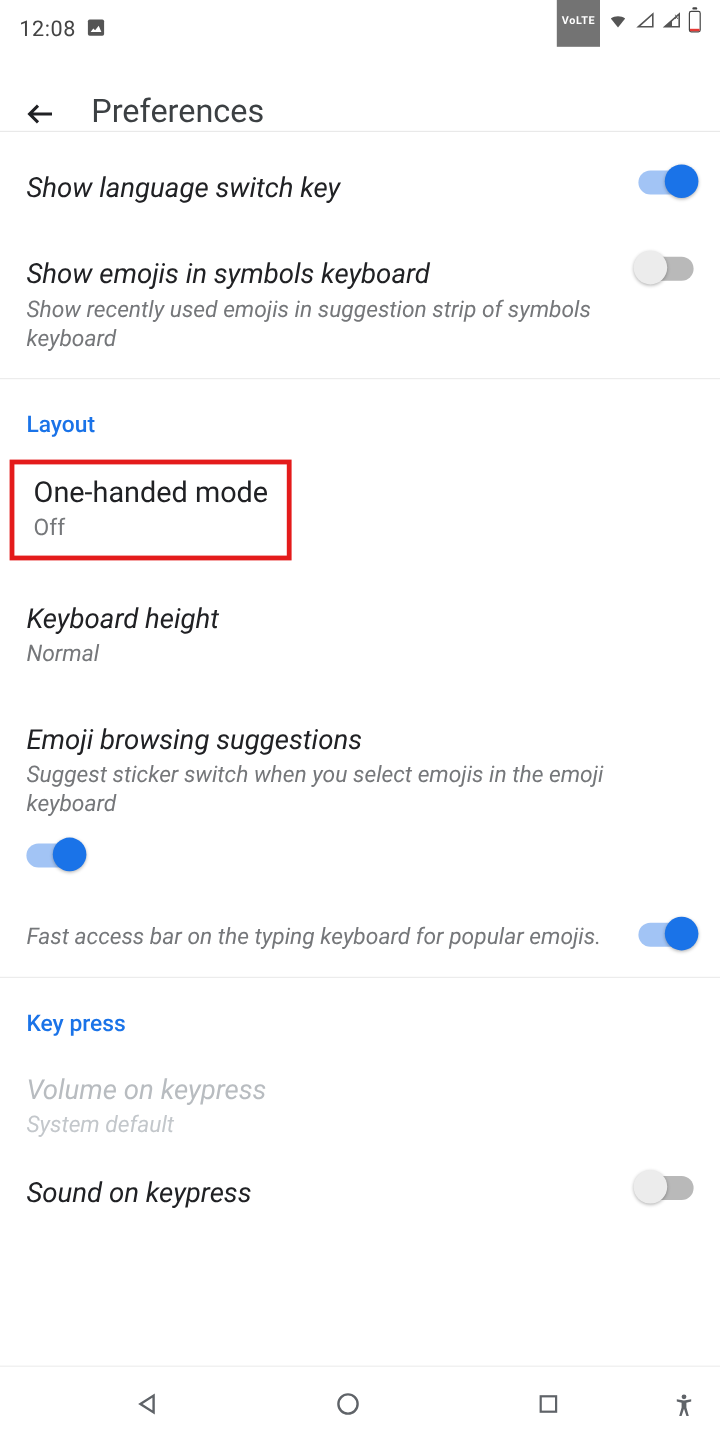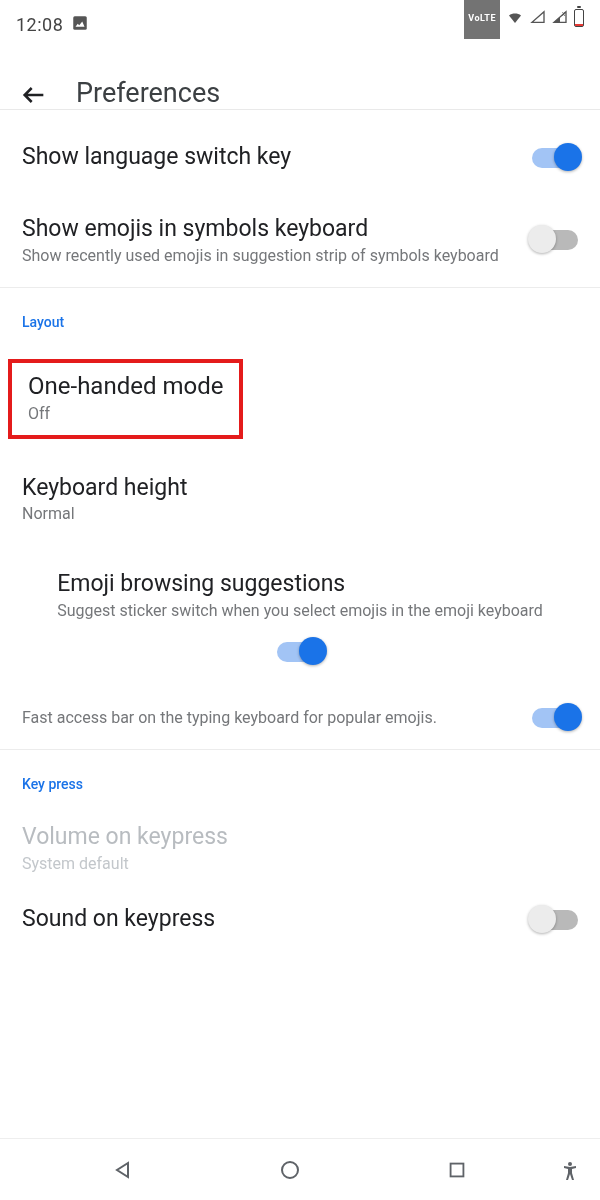--- a/index.html
+++ b/index.html
@@ -66,41 +66,41 @@
       padding: 0 20px;
       gap: 28px;
       border-bottom: 1px solid #e9e9e9;
     }
     .back-arrow { width: 28px; height: 28px; display: flex; align-items: center; justify-content: center; }
     .app-title { font-size: 27px; color: #3c4043; font-weight: 400; }
     
     .content { padding: 0; }
     .section-header {
       color: #1a73e8;
-      font-size: 14px;
+      font-size: 19px;
       font-weight: 500;
       padding: 26px 22px 14px;
     }
     .list-item {
       padding: 20px 22px;
       display: flex;
-      align-items: center;
       justify-content: space-between;
       gap: 20px;
+      font-style: italic;
     }
     .list-item.compact { padding: 16px 22px 14px; }
     .item-text { flex: 1; }
     .item-title {
       font-size: 23px;
       color: #202124;
       line-height: 1.3;
       margin-bottom: 2px;
     }
     .item-sub {
-      font-size: 16px;
+      font-size: 19px;
       color: #75777a;
       line-height: 1.3;
     }
     .disabled .item-title { color: #b8bcc0; }
     .disabled .item-sub { color: #c3c7cb; }
     .divider {
       border: none;
       border-top: 1px solid #ececec;
     }
     
@@ -120,21 +120,21 @@
       box-shadow: 0 1px 3px rgba(0,0,0,0.3);
     }
     .toggle.on { background: #a2c4f5; }
     .toggle.on .knob { right: -4px; background: #1a73e8; }
     .toggle.off { background: #b9b9b9; }
     .toggle.off .knob { left: -4px; background: #ececec; }
     
     .highlight-box {
       border: 4px solid #e41b1b;
       padding: 8px 16px 10px;
-      margin: 15px 8px 18px;
+      margin: 4px 8px 18px;
       width: fit-content;
     }
     .highlight-box .item-title { font-size: 24px; }
     
     .nav-bar {
       position: absolute;
       bottom: 0;
       left: 0;
       right: 0;
       height: 62px;

